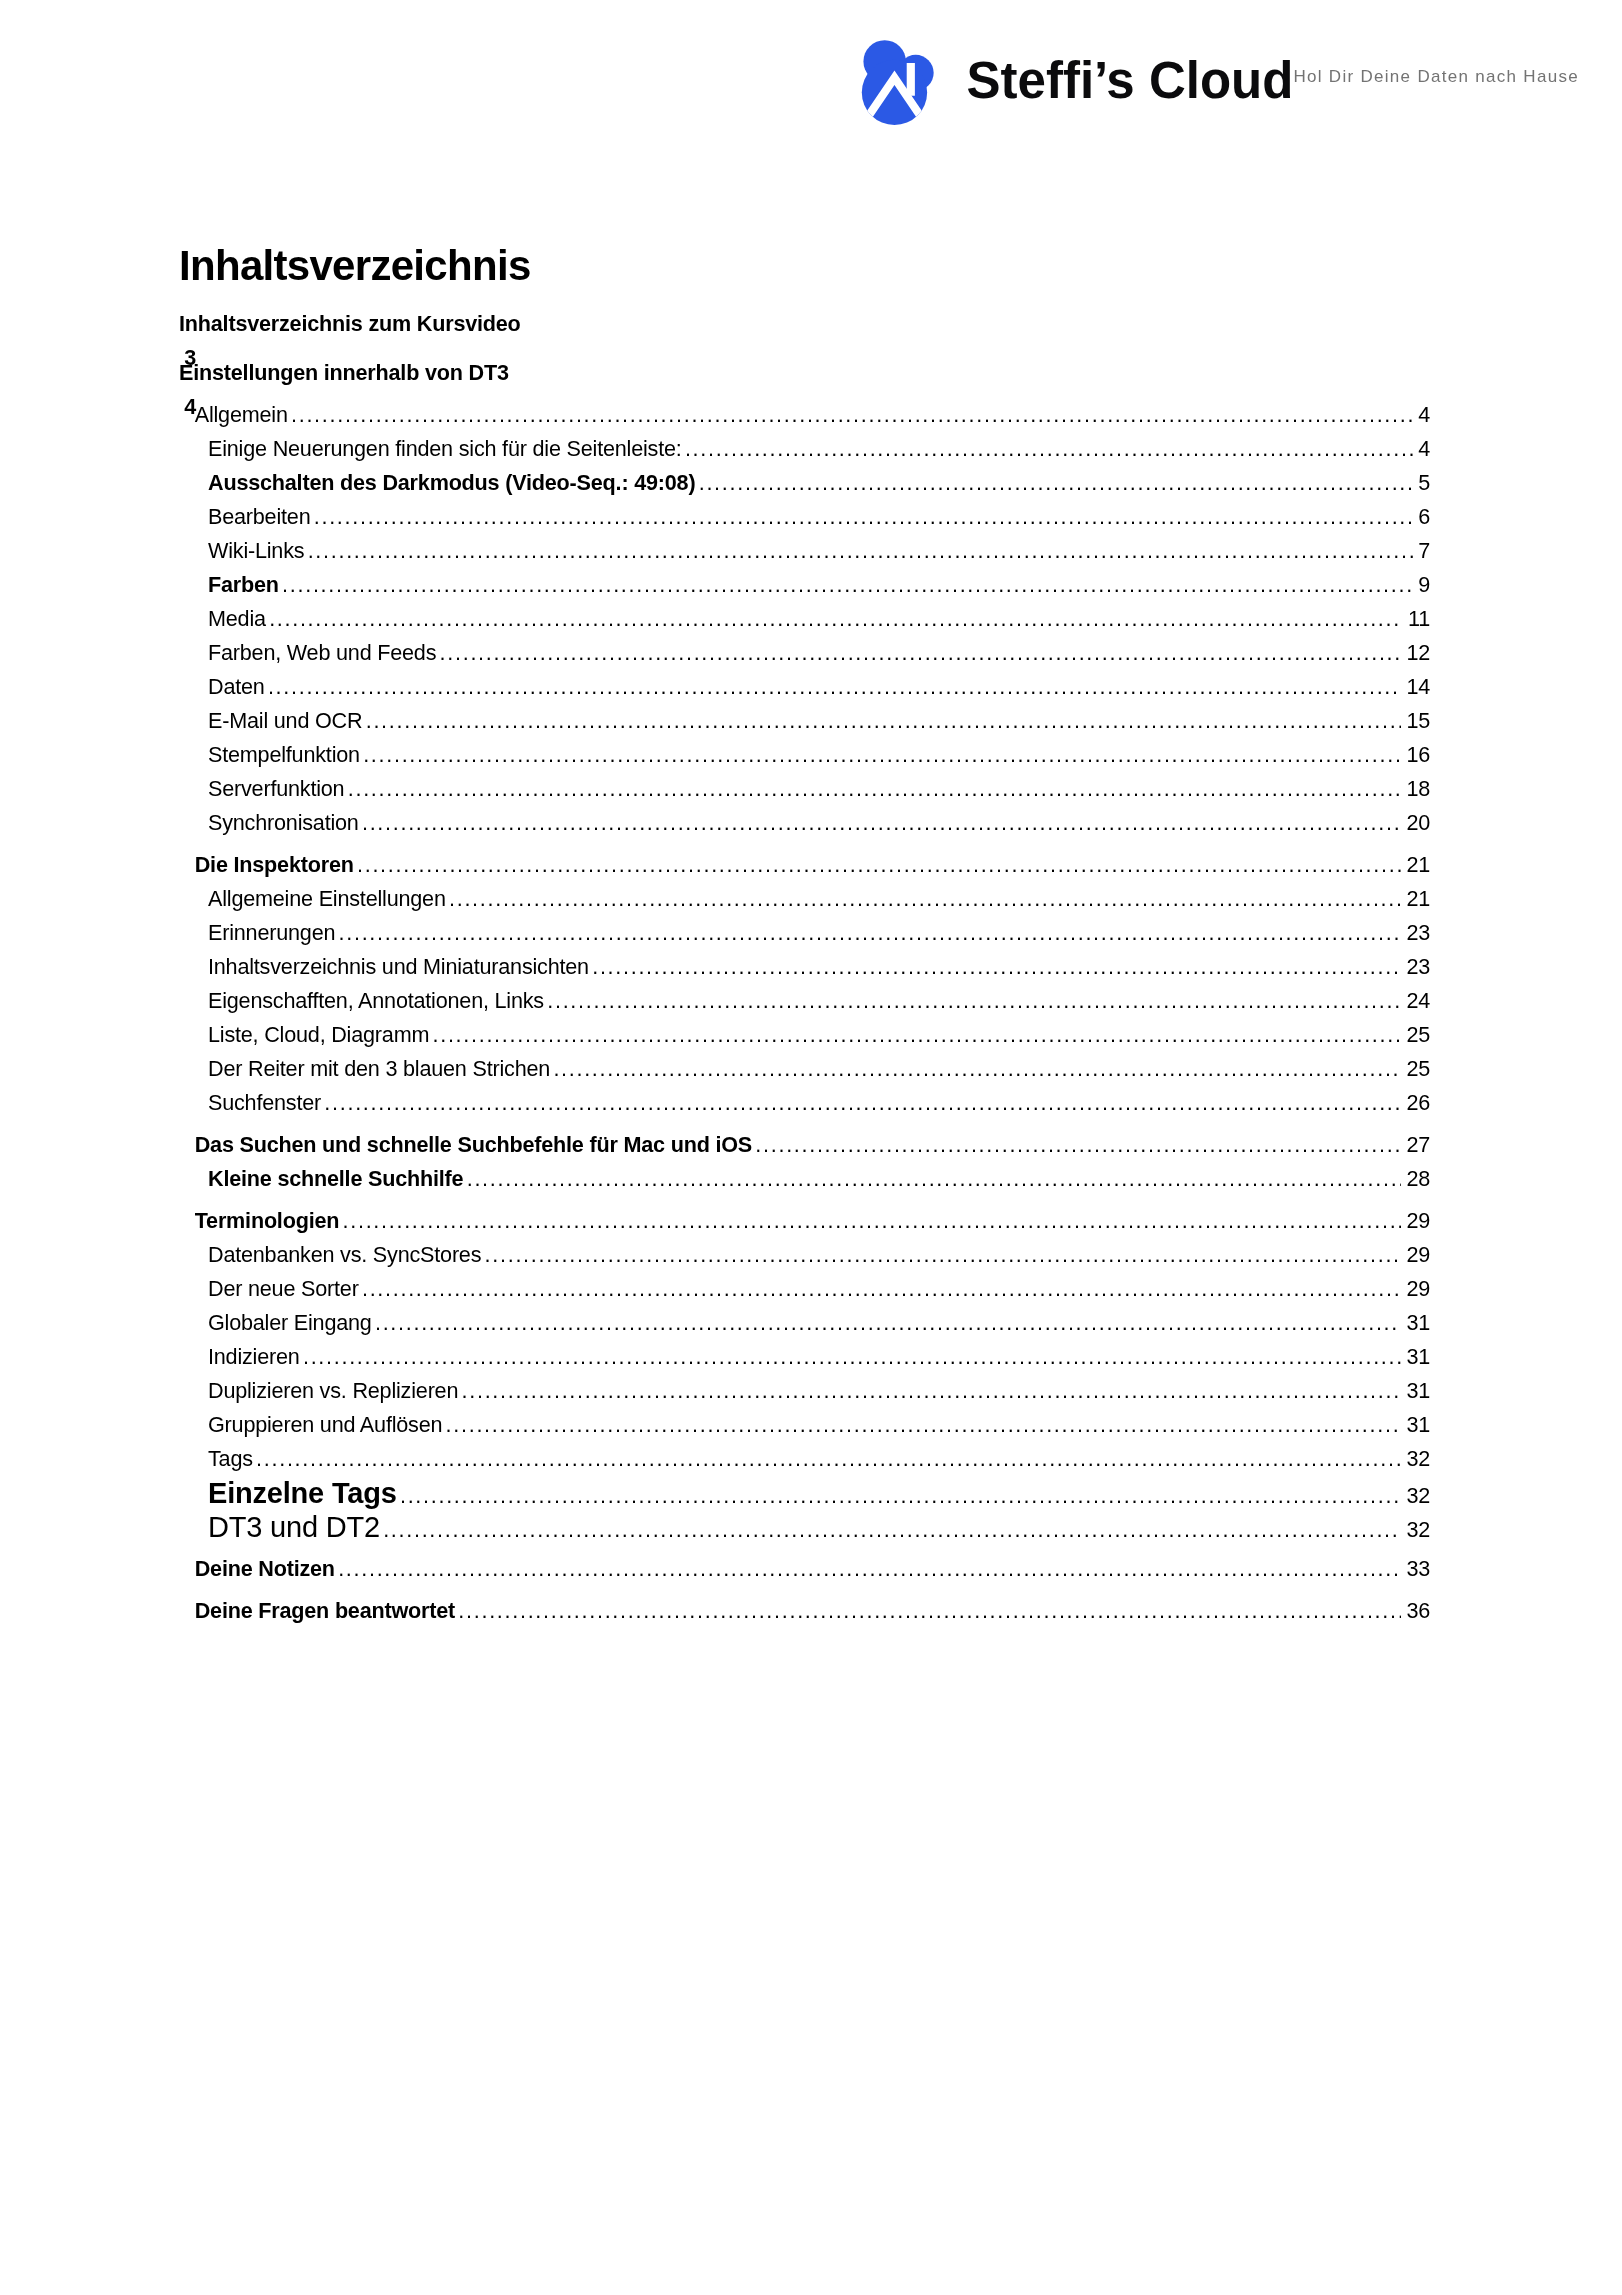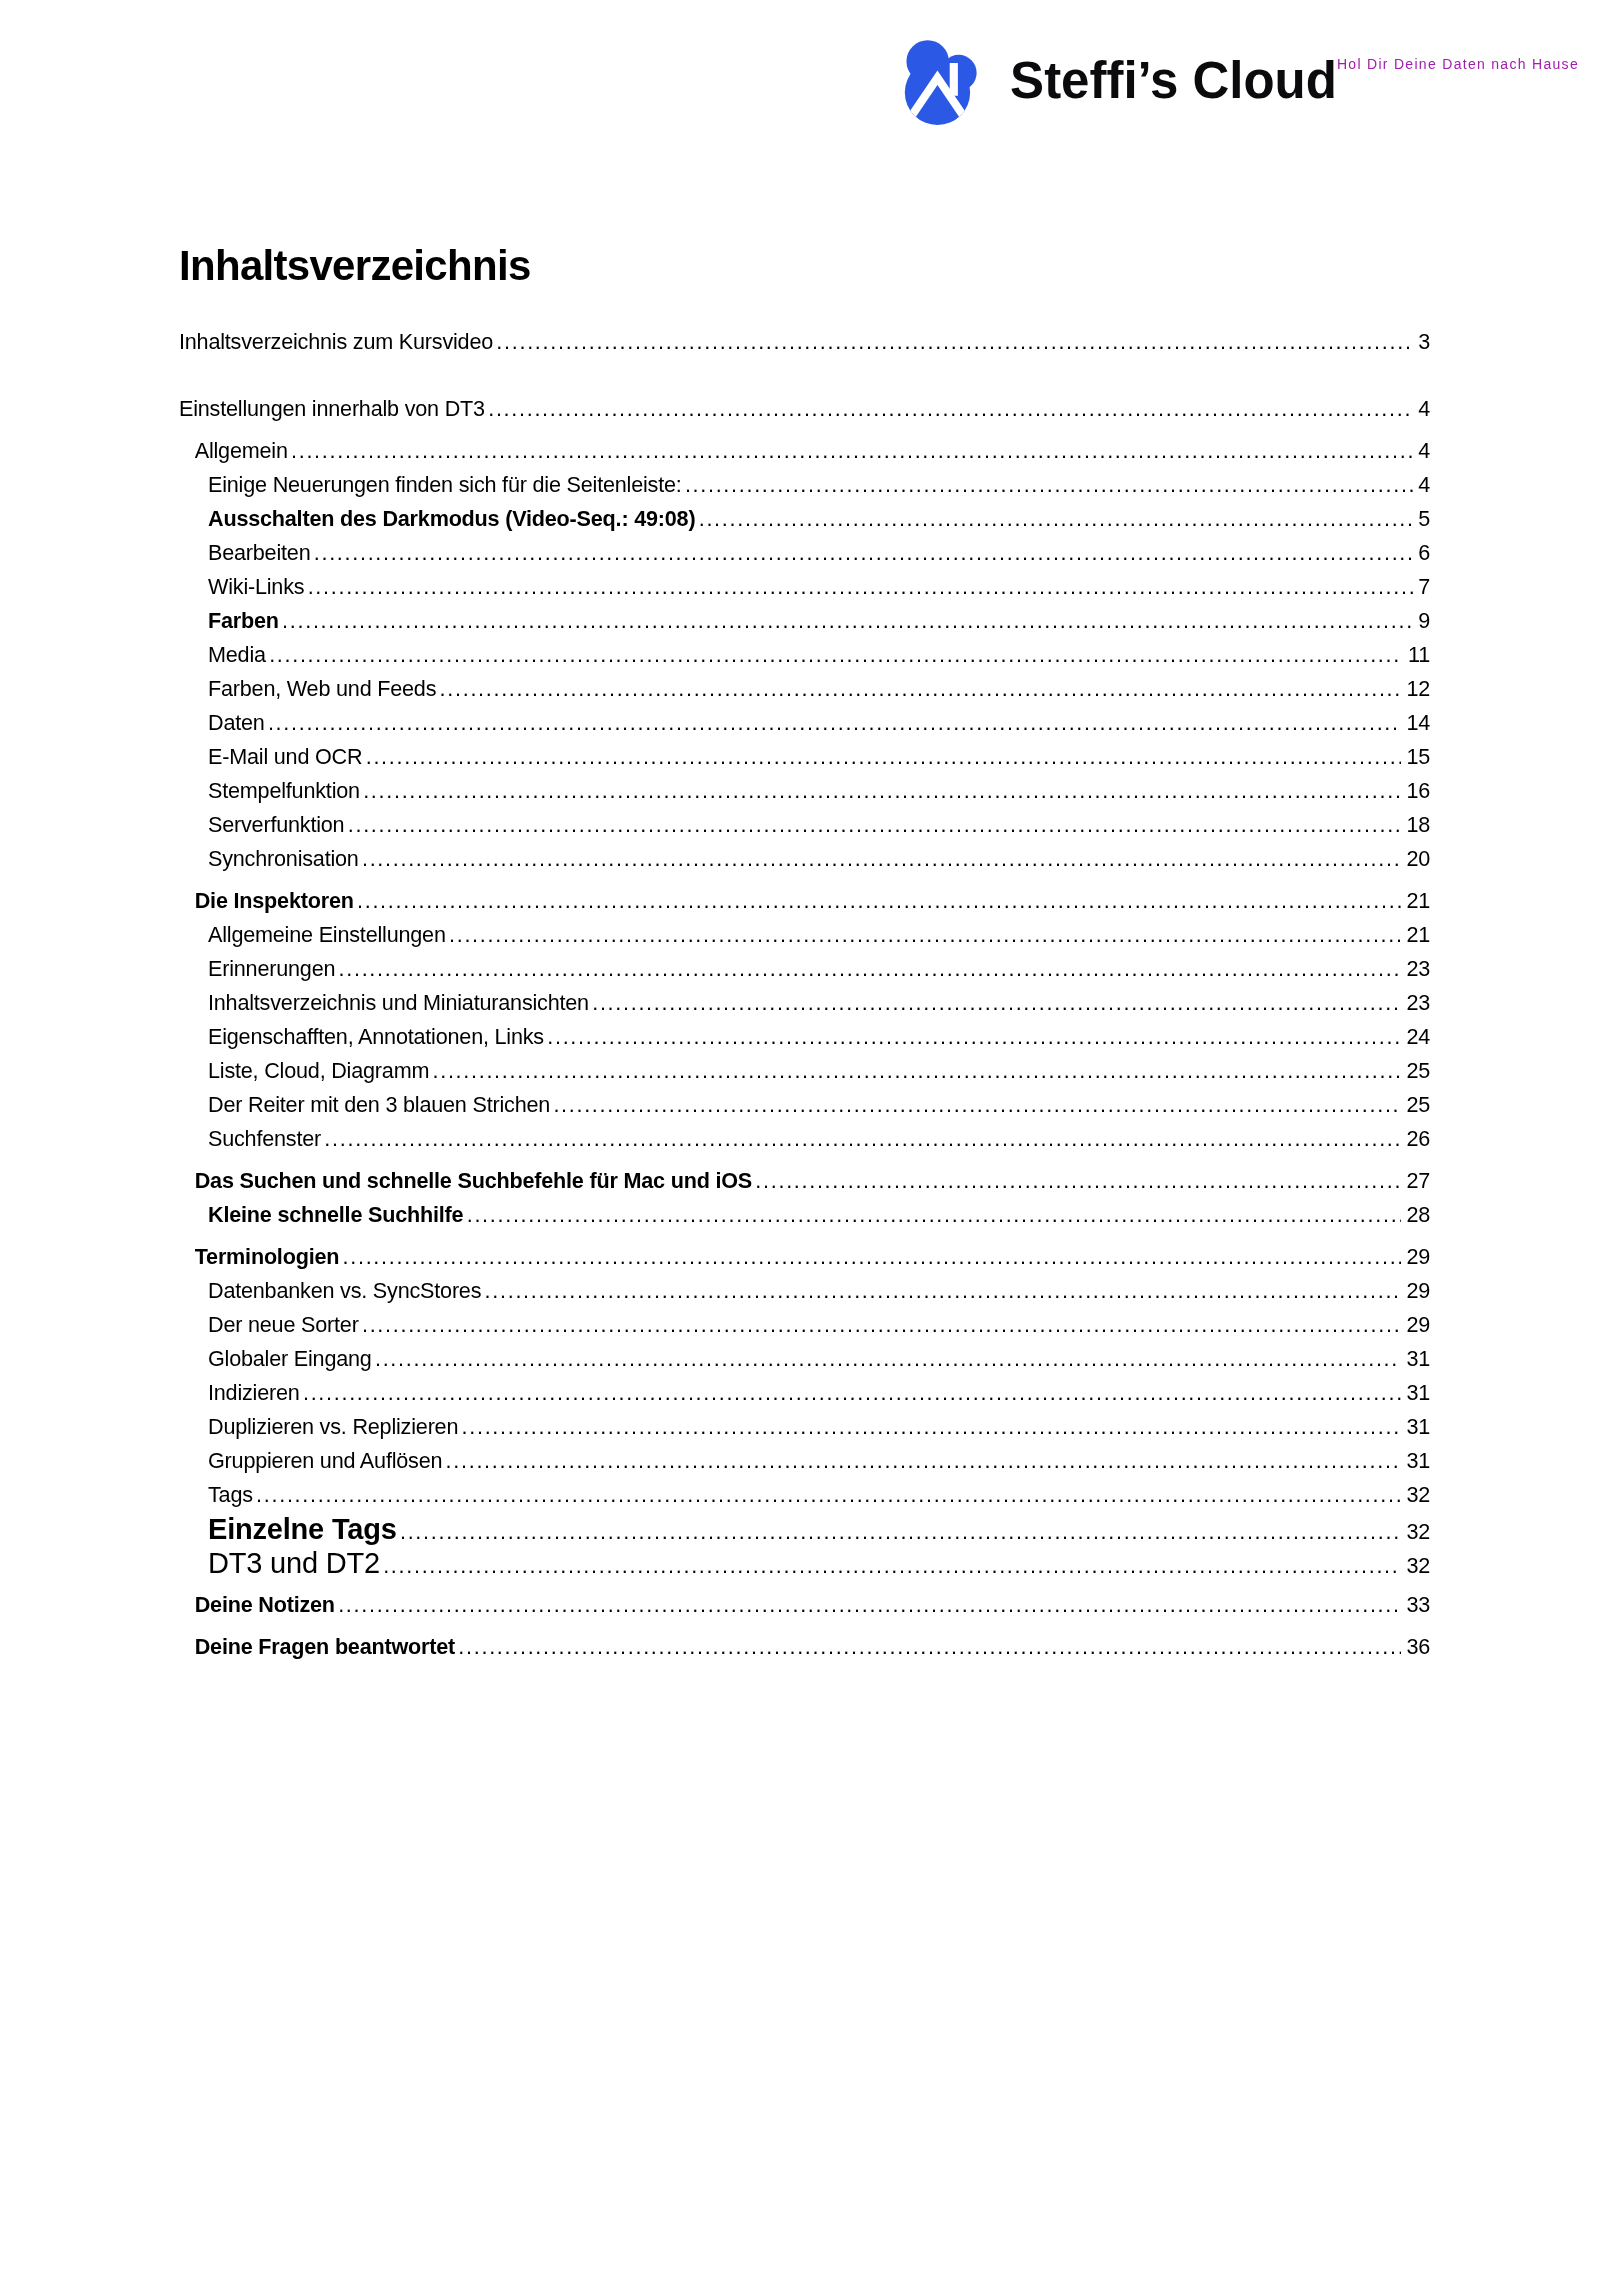--- a/index.html
+++ b/index.html
@@ -33,25 +33,25 @@
   .logo-text { display: flex; flex-direction: row; }
   .logo-title {
     font-size: 51px;
     font-weight: 800;
     line-height: 1.0;
     letter-spacing: 0px;
     color: #0b0b0d;
     white-space: nowrap;
   }
   .logo-tagline {
-    margin-top: 1px;
-    font-size: 14px;
+    margin-top: 12px;
+    font-size: 17px;
     font-weight: 400;
     letter-spacing: 1.3px;
-    color: #a21caf;
+    color: #737373;
     white-space: nowrap;
   }
 
   
   .page-title {
     position: absolute;
     top: 242px;
     left: 179px;
     margin: 0;
     font-size: 42px;
@@ -69,21 +69,21 @@
     font-size: 21.6px;
     letter-spacing: -0.2px;
   }
   .toc-row {
     display: flex;
     align-items: baseline;
     height: 34px;
     line-height: 34px;
     white-space: nowrap;
   }
-  .toc-row.lvl1 { margin-top: 33px; font-weight: 400; }
+  .toc-row.lvl1 { margin-top: 15px; font-weight: 700; flex-direction: column; }
   .toc-row.lvl2 { margin-top: 8px; padding-left: 15.7px; }
   .toc-row.lvl3 { padding-left: 29px; }
   .toc-row.lvl2.bold .label { font-weight: 700; text-align: right; }
   .toc-row.lvl3.bold .label { font-weight: 700; }
   .toc-row.large .label { font-size: 29px; }
 
   .label { flex: 0 0 auto; }
   .dots {
     flex: 1 1 auto;
     overflow: hidden;

